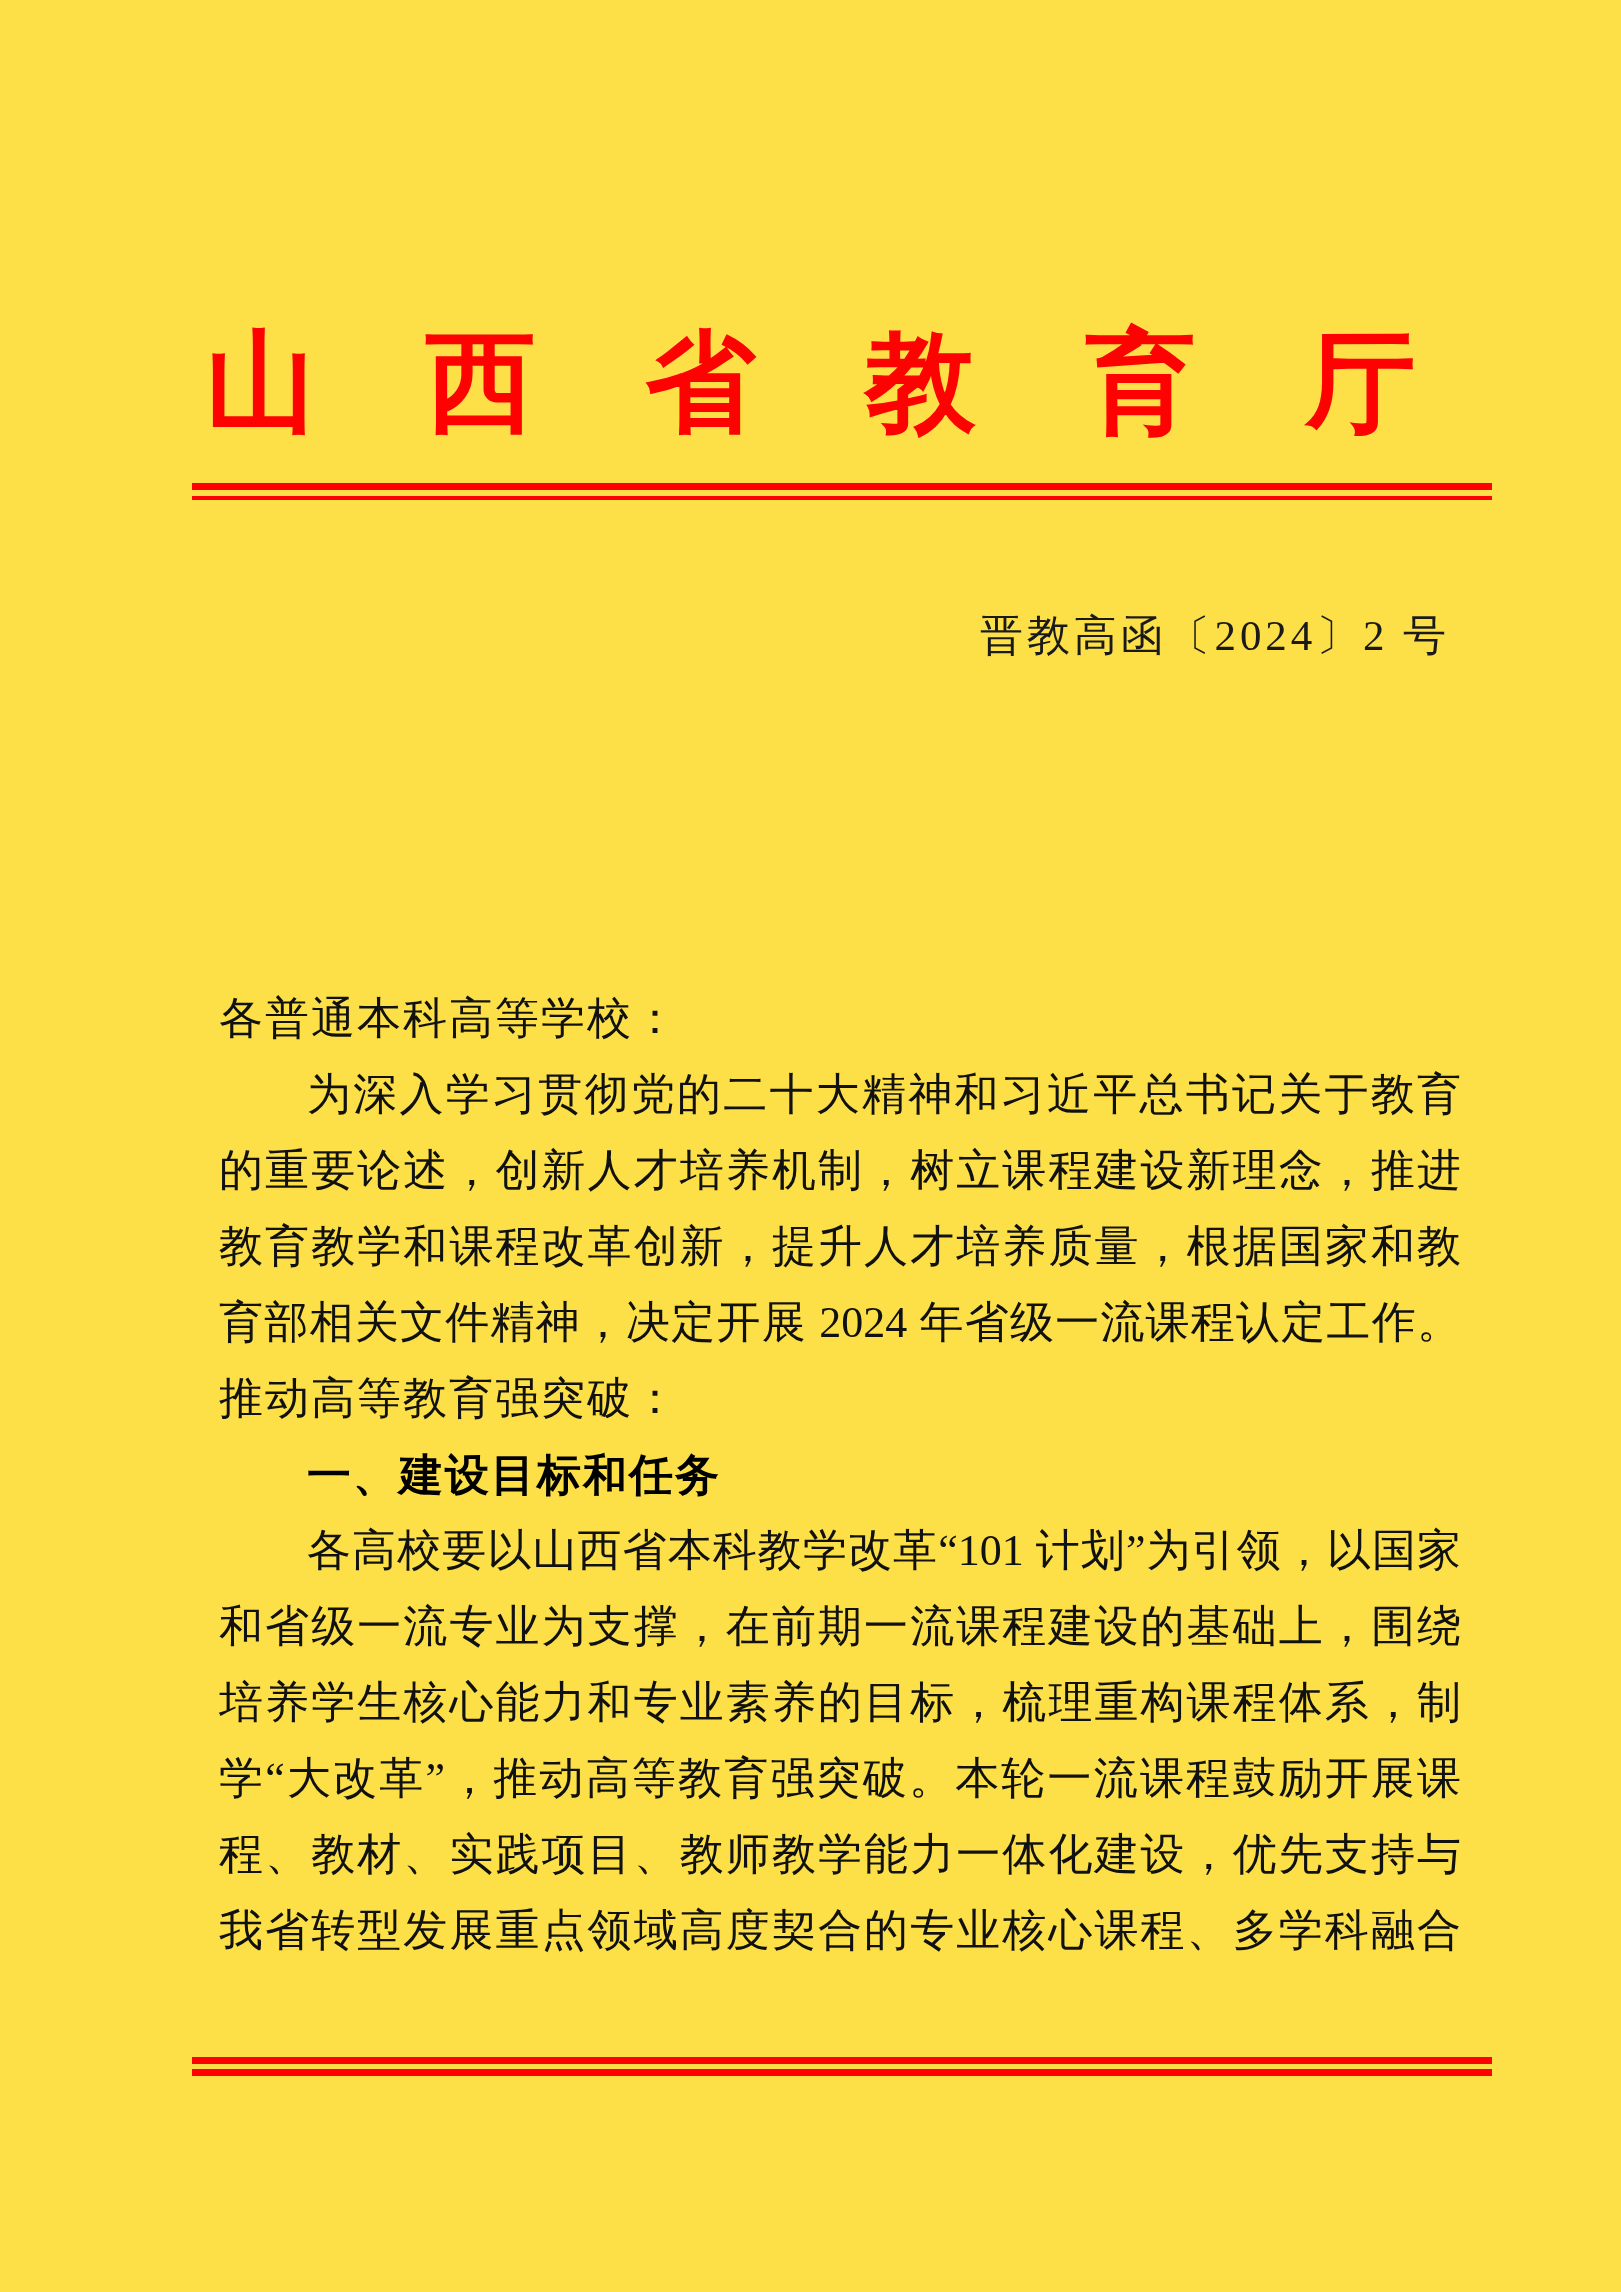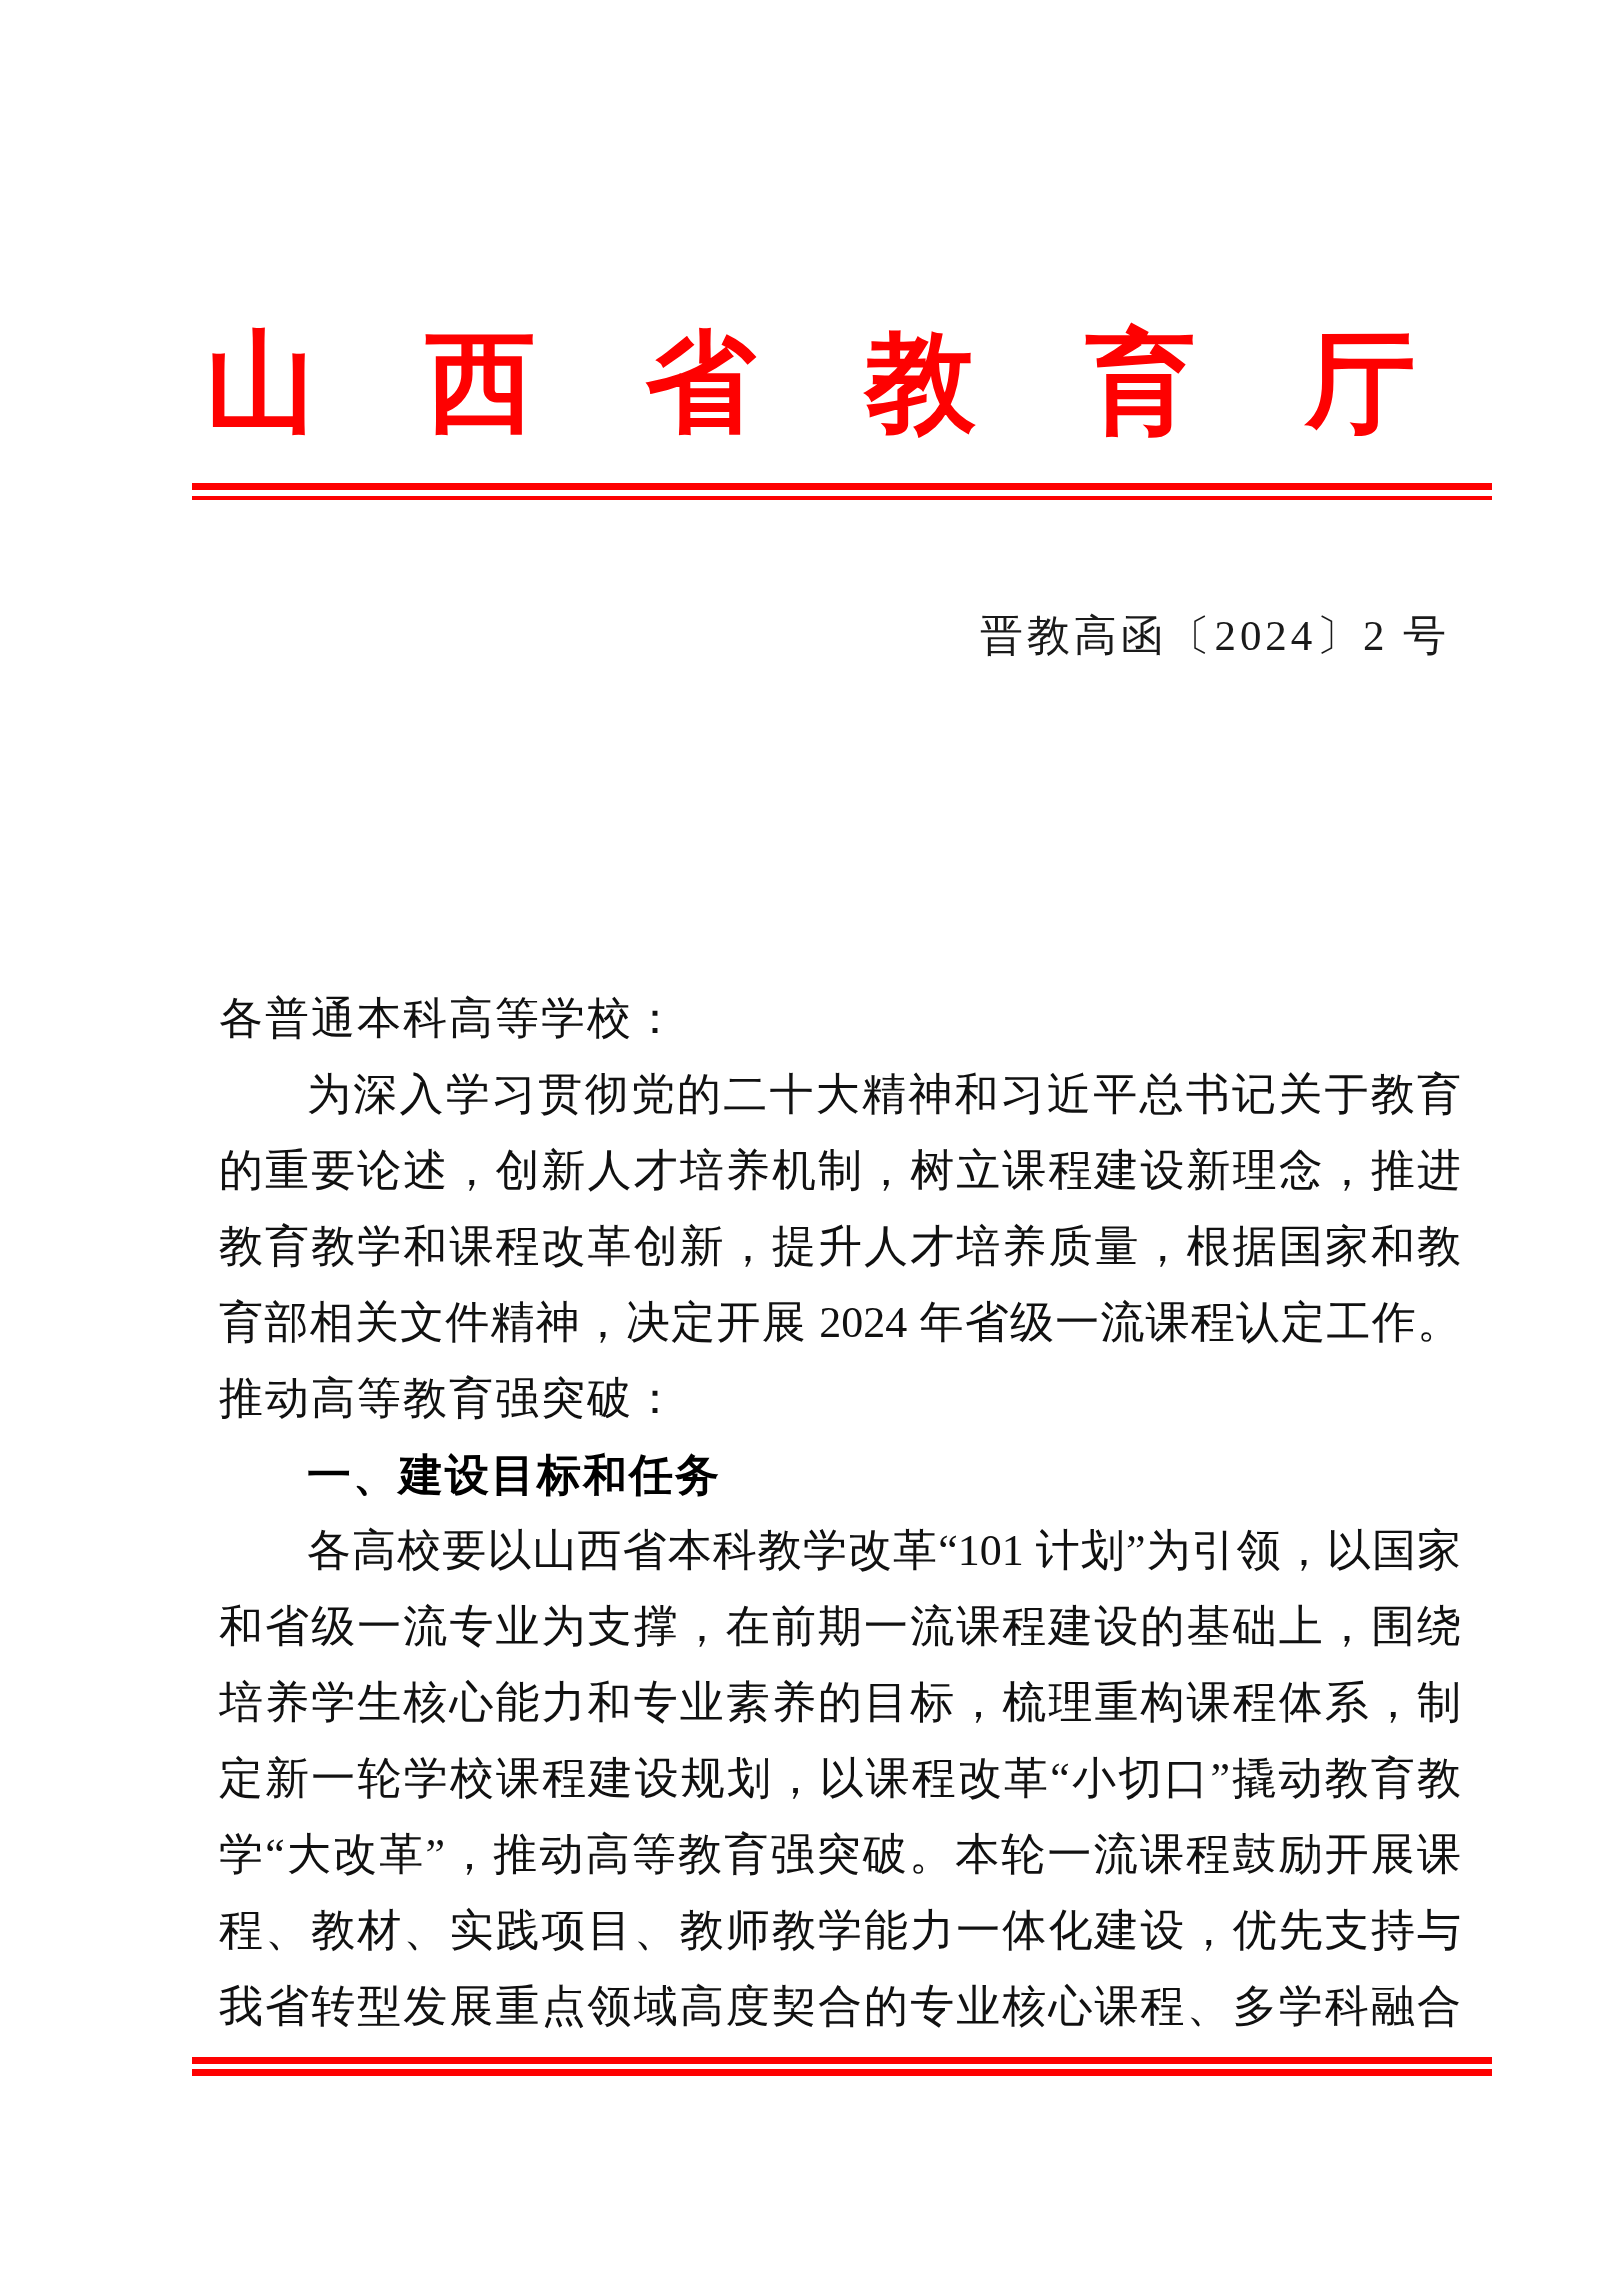--- a/index.html
+++ b/index.html
@@ -1,19 +1,19 @@
 <!DOCTYPE html>
 <html><head>
 <meta charset="utf-8">
 <style>
   html,body{margin:0;padding:0;background:#888;}
   .page{
     position:relative;
     width:1621px;height:2293px;
-    background:#ffffff;
+    background:#fde047;
     font-family:"Liberation Serif", serif;
     color:#1a1a1a;
     overflow:hidden;
   }
   
   .org-title{
     position:absolute;
     top:320px;left:0;width:100%;
     text-align:center;
     font-family:"Liberation Serif", serif;
@@ -98,21 +98,20 @@
     <div class="line">各普通本科高等学校：</div>
     <div class="line just indent">为深入学习贯彻党的二十大精神和习近平总书记关于教育</div>
     <div class="line just">的重要论述，创新人才培养机制，树立课程建设新理念，推进</div>
     <div class="line just">教育教学和课程改革创新，提升人才培养质量，根据国家和教</div>
     <div class="line just">育部相关文件精神，决定开展 2024 年省级一流课程认定工作。</div>
     <div class="line">推动高等教育强突破：</div>
     <div class="line indent heading">一、建设目标和任务</div>
     <div class="line just indent">各高校要以山西省本科教学改革“101 计划”为引领，以国家</div>
     <div class="line just">和省级一流专业为支撑，在前期一流课程建设的基础上，围绕</div>
     <div class="line just">培养学生核心能力和专业素养的目标，梳理重构课程体系，制</div>
-    <div class="line just">定新一轮学校课程建设规划，以课程改革“小切口”撬动教育教</div>
     <div class="line just">学“大改革”，推动高等教育强突破。本轮一流课程鼓励开展课</div>
     <div class="line just">程、教材、实践项目、教师教学能力一体化建设，优先支持与</div>
     <div class="line just">我省转型发展重点领域高度契合的专业核心课程、多学科融合</div>
   </div>
 
   <div class="rule rule-bot-1"></div>
   <div class="rule rule-bot-2"></div>
 
 </div>
 

